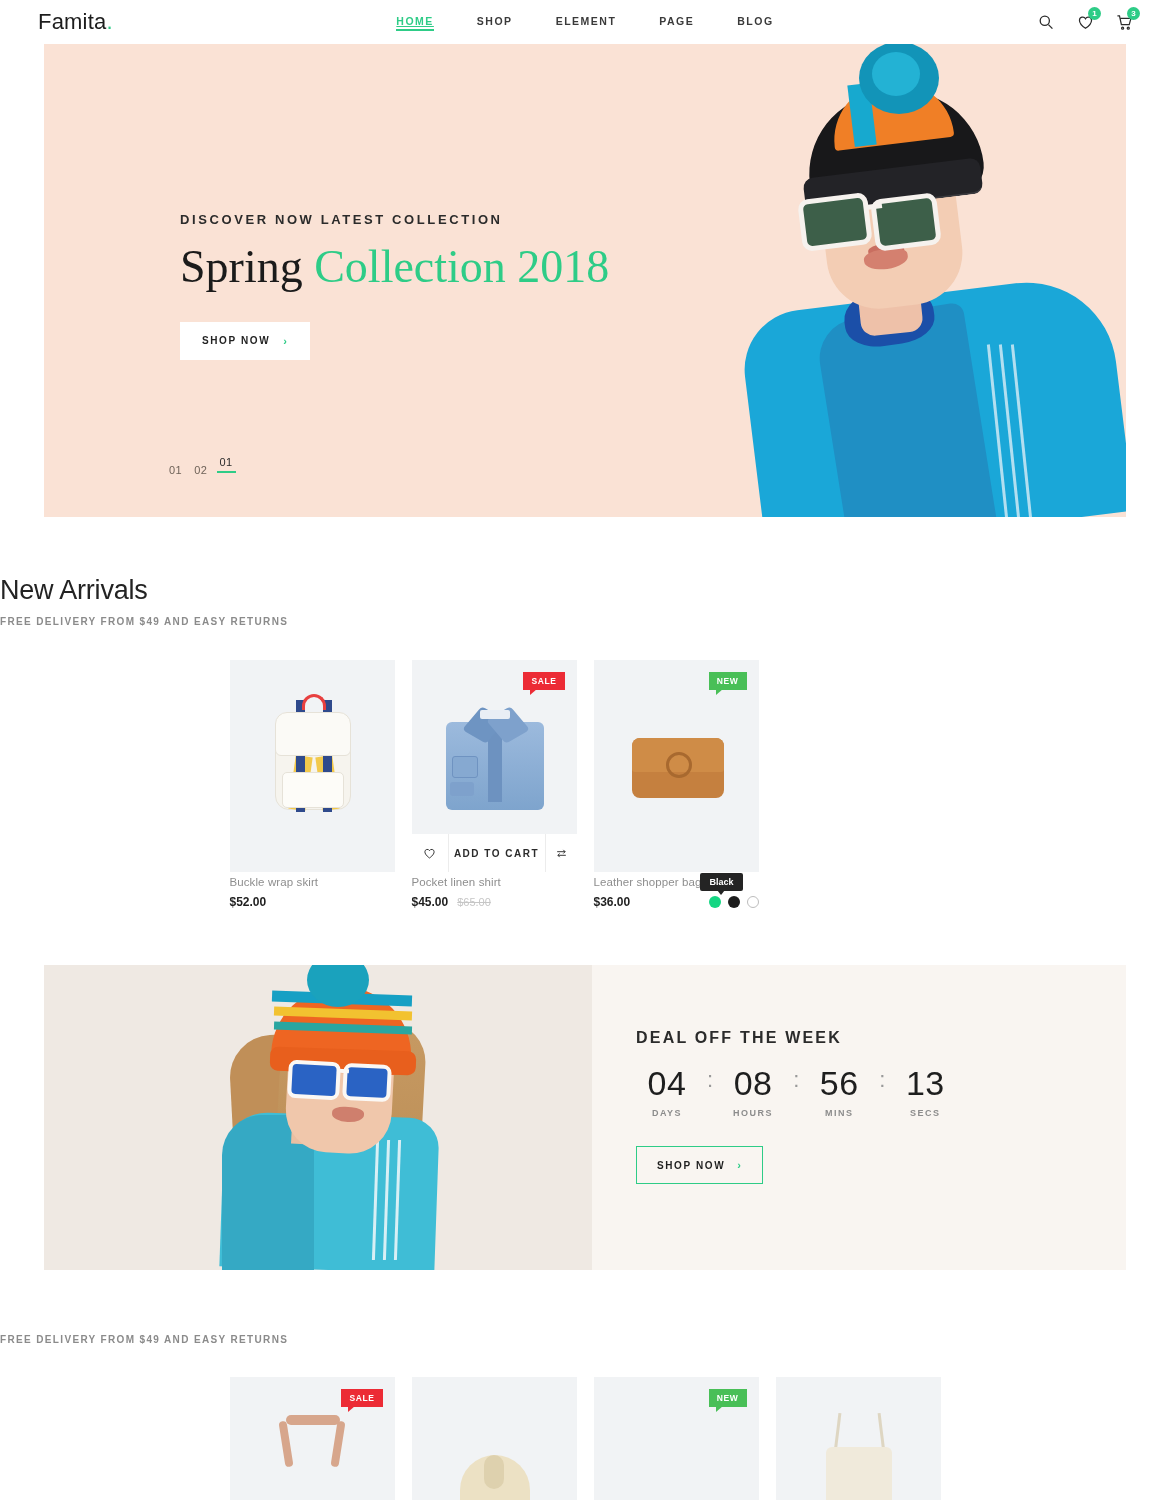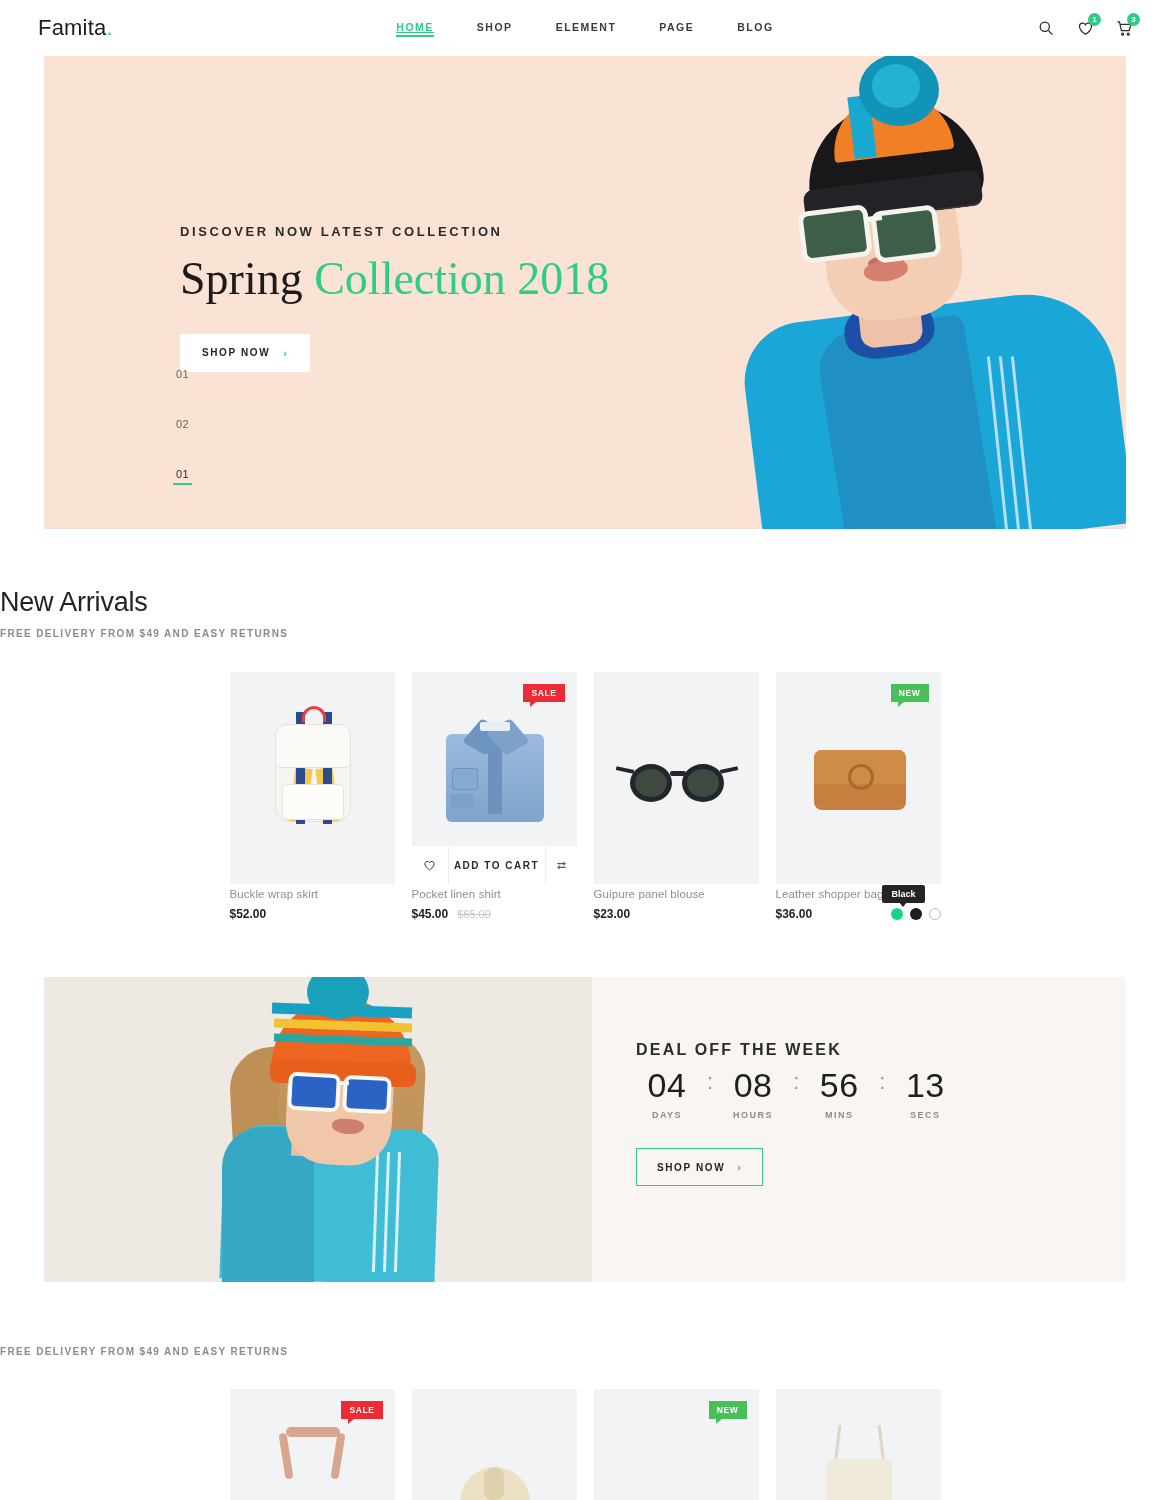--- a/index.html
+++ b/index.html
@@ -8,21 +8,21 @@
     height: 1500px;
     overflow: hidden;
     background: #ffffff;
     font-family: "Liberation Sans", sans-serif;
     color: #2b2b2b;
     -webkit-font-smoothing: antialiased;
   }
 
   
   .header {
-    height: 56px;
+    height: 44px;
     display: flex;
     align-items: center;
     padding: 0 36px 0 38px;
     background: #fff;
     position: relative;
   }
   .logo {
     font-size: 22px;
     font-weight: 500;
     letter-spacing: 0.2px;
@@ -131,26 +131,25 @@
     letter-spacing: 1.6px;
     padding: 13px 22px;
     cursor: pointer;
     border: none;
     text-transform: uppercase;
   }
   .hero-btn .arw { color: #2ecc87; font-size: 11px; }
 
   .hero-pager {
     position: absolute;
-    left: 132px;
+    left: 125px;
     bottom: 36px;
     display: flex;
     align-items: flex-end;
-    gap: 33px;
-    flex-direction: column;
+    gap: 12px;
   }
   .pg {
     font-size: 11px;
     letter-spacing: 0.5px;
     color: #6e6258;
     cursor: pointer;
     padding-bottom: 5px;
     position: relative;
   }
   .pg.active {
@@ -576,21 +575,21 @@
     text-transform: uppercase;
   }
   .deal-title {
     margin-top: 13px;
     font-size: 32px;
     font-weight: 400;
     color: #1e1e1e;
     letter-spacing: -0.3px;
   }
   .countdown {
-    margin-top: 9px;
+    margin-top: 19px;
     display: flex;
     align-items: flex-start;
   }
   .cd-unit { width: 62px; text-align: center; }
   .cd-num {
     font-size: 34px;
     font-weight: 400;
     color: #1e1e1e;
     line-height: 1;
     letter-spacing: 0.5px;
@@ -765,33 +764,20 @@
           </div>
         </div>
       </div>
       <div class="card-name">Pocket linen shirt</div>
       <div class="card-price">
         <span>$45.00</span>
         <span class="old">$65.00</span>
       </div>
     </div>
 
-    <div class="card">
-      <div class="card-media">
-        <div class="pz gl-aL"></div>
-        <div class="pz gl-aR"></div>
-        <div class="pz gl-l"></div>
-        <div class="pz gl-r"></div>
-        <div class="pz gl-br"></div>
-      </div>
-      <div class="card-name">Guipure panel blouse</div>
-      <div class="card-price">
-        <span>$23.00</span>
-      </div>
-    </div>
 
     <div class="card">
       <div class="card-media">
         <div class="pz wl-body"></div>
         <div class="pz wl-flap"></div>
         <div class="pz wl-circ"></div>
         <div class="tag new"><span>NEW</span></div>
       </div>
       <div class="card-name">Leather shopper bag</div>
       <div class="card-price">

